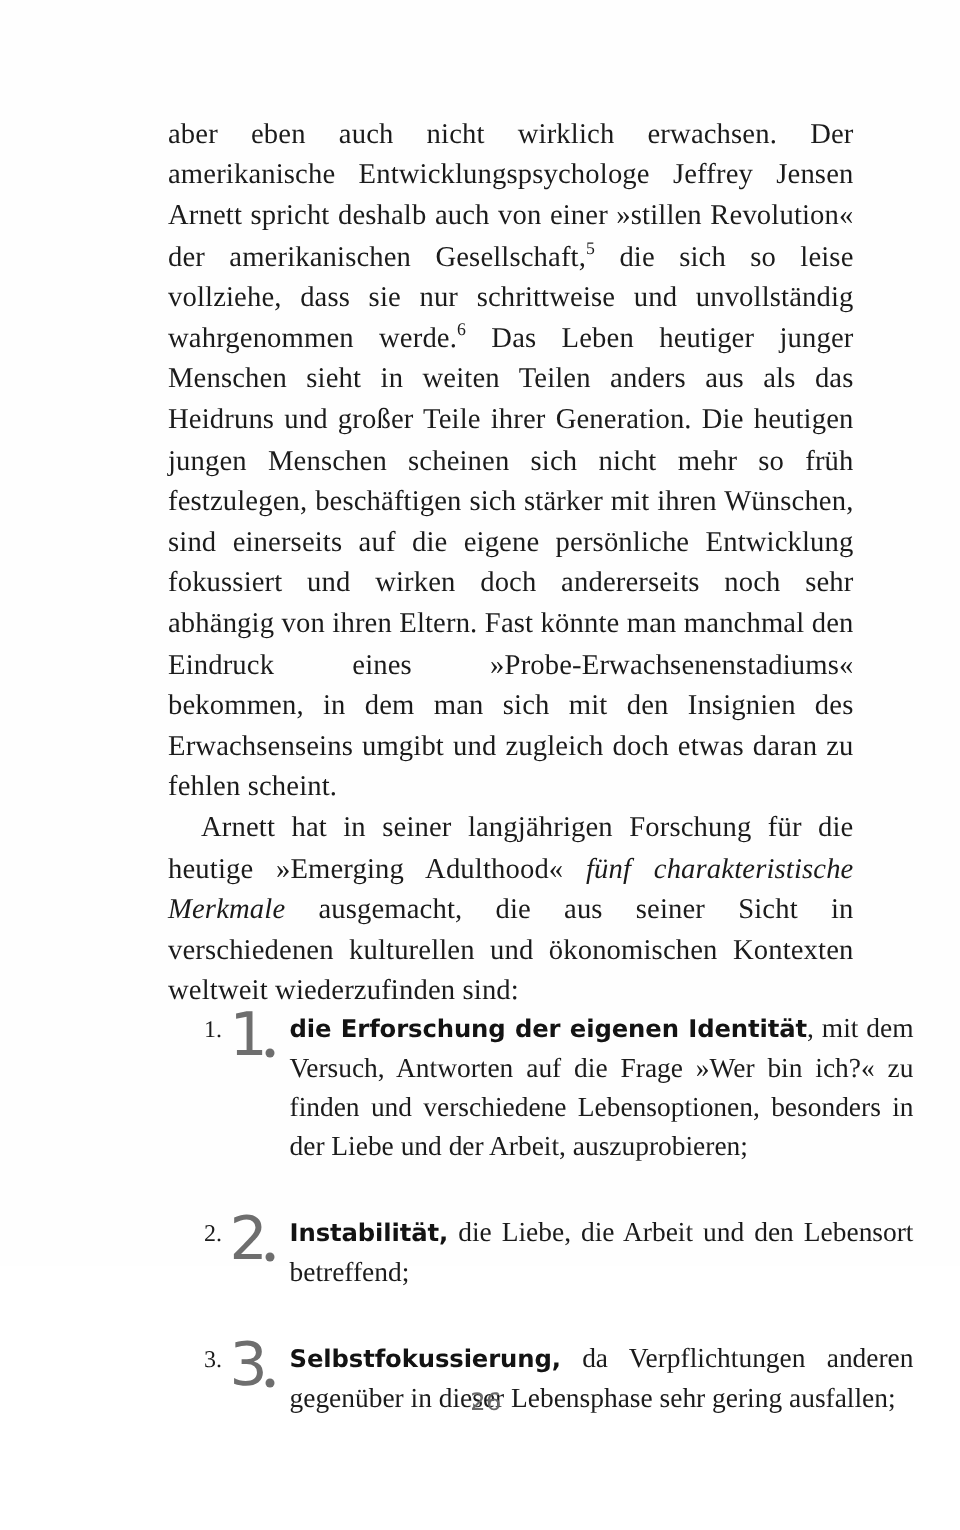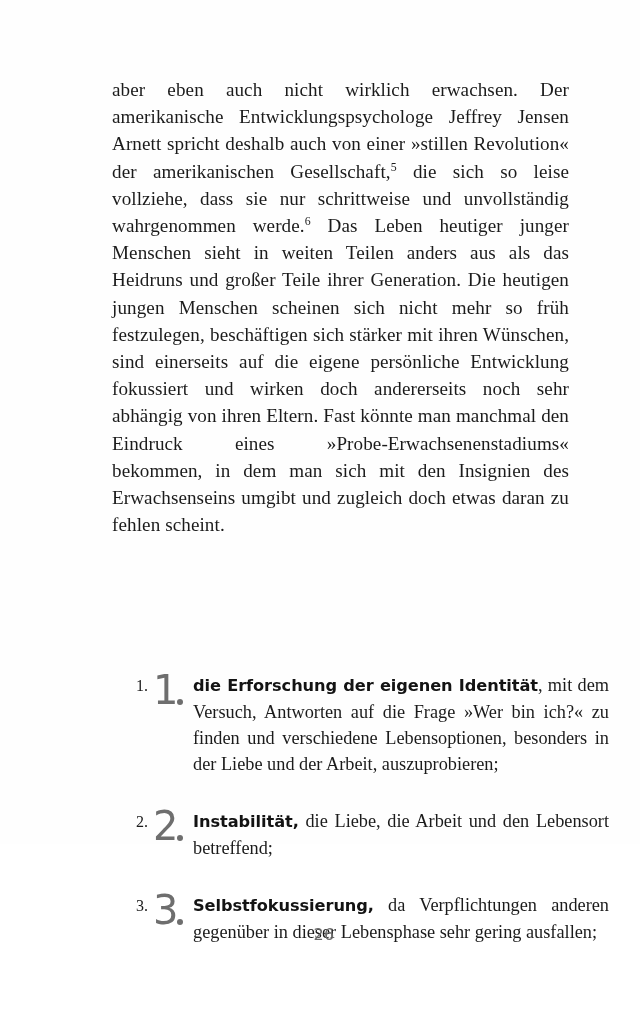--- a/index.html
+++ b/index.html
@@ -131,20 +131,21 @@
     letter-spacing: 0.02em;
   }
 </style>
 </head>
 <body>
 
 <div class="page">
 
   <div class="text-column">
     <p class="body-par" id="par-0">aber eben auch nicht wirklich erwachsen. Der amerikanische Entwicklungspsychologe Jeffrey Jensen Arnett spricht deshalb auch von einer »stillen Revolution« der amerikanischen Gesellschaft,<sup class="fn">5</sup> die sich so leise vollziehe, dass sie nur schrittweise und unvollständig wahrgenommen werde.<sup class="fn">6</sup> Das Leben heutiger junger Menschen sieht in weiten Teilen anders aus als das Heidruns und großer Teile ihrer Generation. Die heutigen jungen Menschen scheinen sich nicht mehr so früh festzulegen, beschäftigen sich stärker mit ihren Wünschen, sind einerseits auf die eigene persönliche Entwicklung fokussiert und wirken doch andererseits noch sehr abhängig von ihren Eltern. Fast könnte man manchmal den Eindruck eines »Probe-Erwachsenenstadiums« bekommen, in dem man sich mit den Insignien des Erwachsenseins umgibt und zugleich doch etwas daran zu fehlen scheint.</p>
+    <p class="body-par indent" id="par-2">Arnett hat in seiner langjährigen Forschung für die heutige »Emerging Adulthood« <span class="it">fünf charakteristische Merkmale</span> ausgemacht, die aus seiner Sicht in verschiedenen kulturellen und ökonomischen Kontexten weltweit wiederzufinden sind:</p>
   </div>
 
   <ol class="num-list" id="num-list">
       <li class="num-item">
         <span class="num-marker">
           <span class="digit">1</span>
           <span class="dot"></span>
         </span>
         <p class="item-text"><span class="lead">die Erforschung der eigenen Identität</span>, mit dem Versuch, Antworten auf die Frage »Wer bin ich?« zu finden und verschiedene Lebensoptionen, besonders in der Liebe und der Arbeit, auszuprobieren;</p>
       </li>

